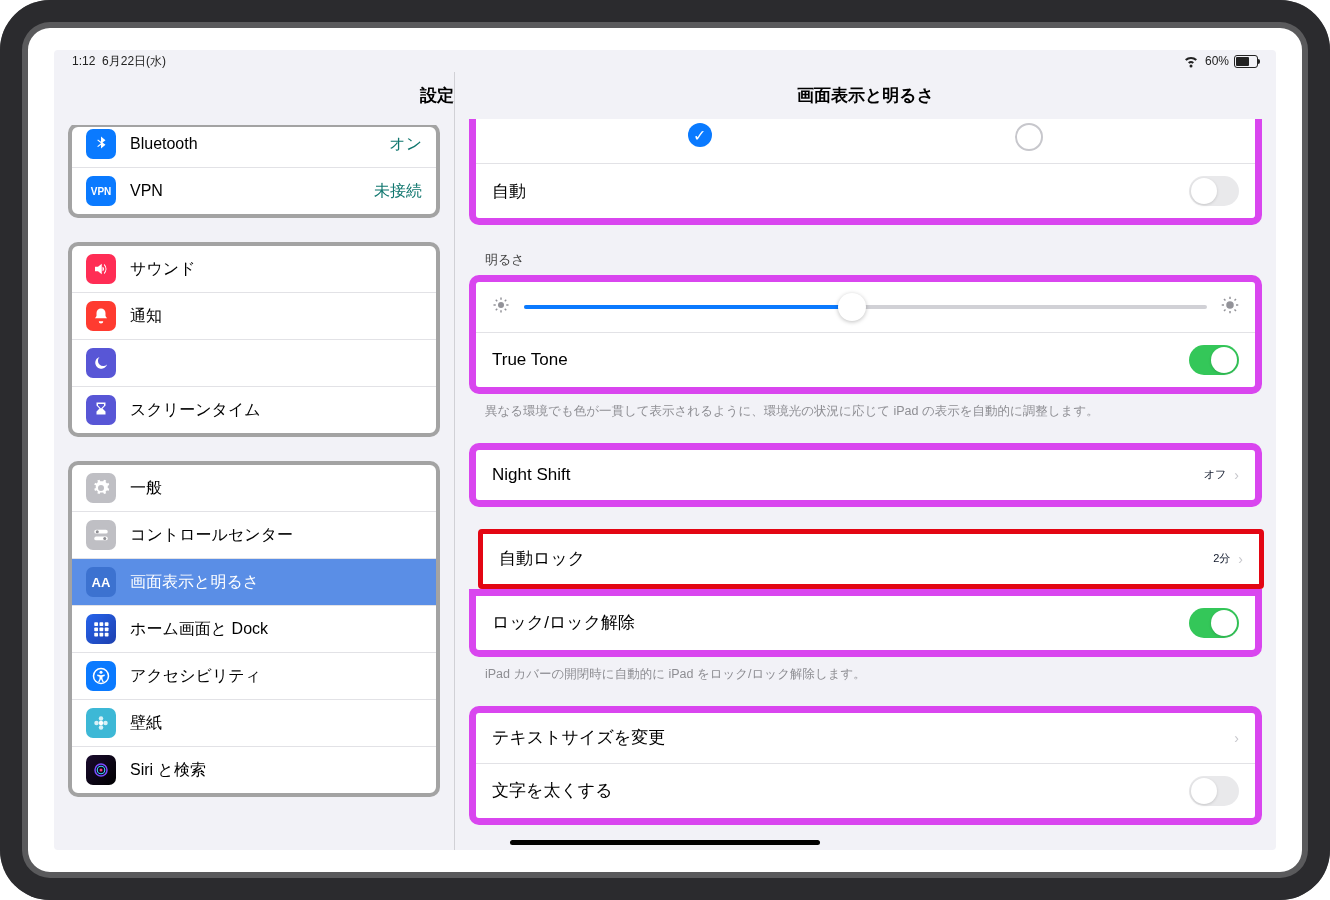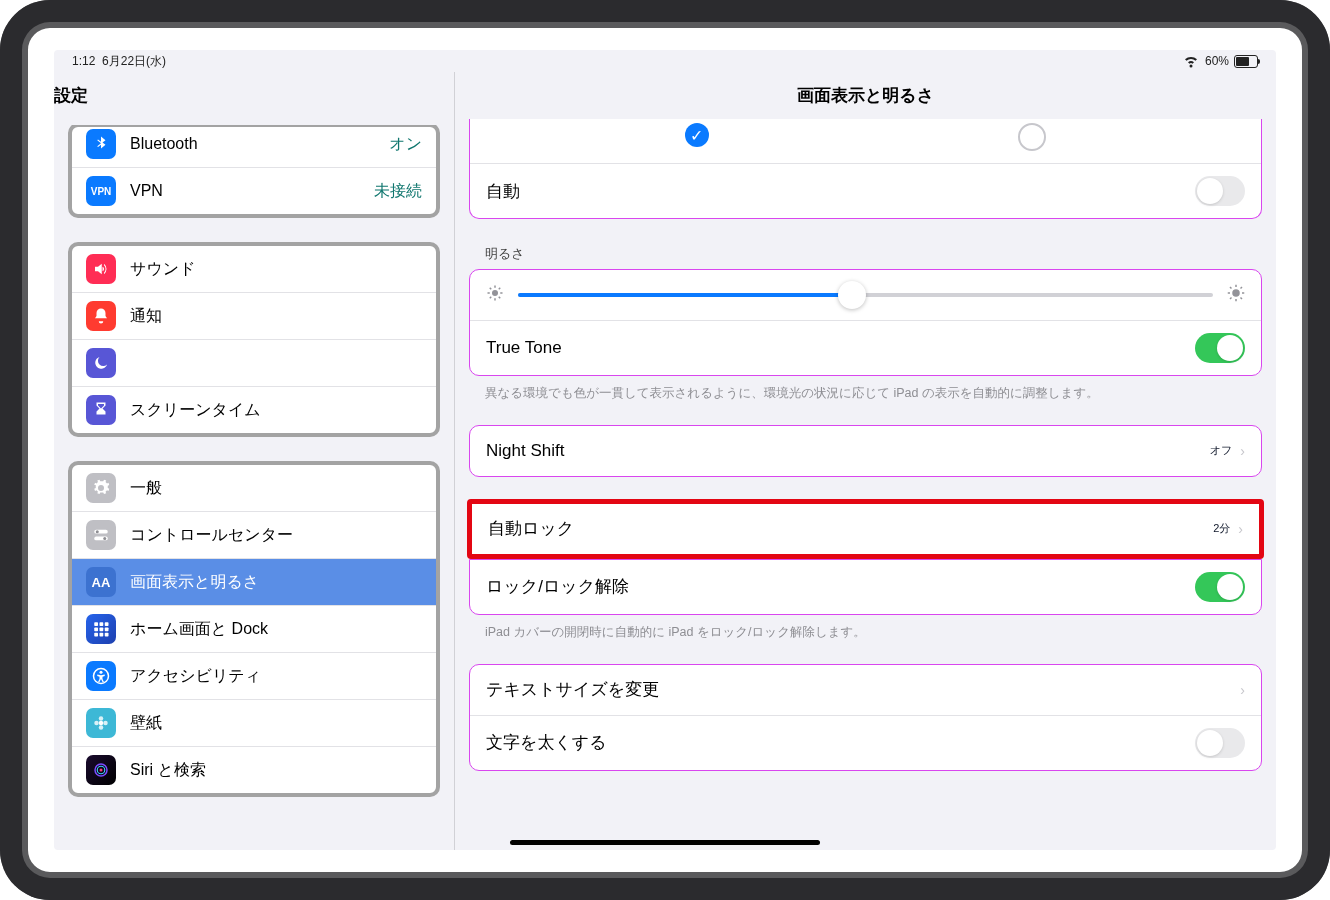--- a/index.html
+++ b/index.html
@@ -6,33 +6,33 @@
 .device-frame{width:1330px;height:900px;background:#fff;position:relative;box-sizing:border-box;padding:24px;border-radius:50px;box-shadow:inset 0 0 0 22px #2b2b2e,inset 0 0 0 28px #5a5a5c;margin:0 auto}
 .screen{position:absolute;left:54px;top:50px;right:54px;bottom:50px;background:#f2f2f7;border-radius:4px;overflow:hidden}
 .status-bar{height:22px;display:flex;justify-content:space-between;align-items:center;padding:0 18px;font-size:12px;font-weight:500;color:#222}
 .status-right{display:flex;align-items:center;gap:5px}
 .wifi{font-size:12px}
 .battery-body{width:22px;height:11px;border:1px solid #222;border-radius:3px;position:relative}
 .battery-body::after{content:"";position:absolute;right:-3px;top:3px;width:2px;height:5px;background:#222;border-radius:0 2px 2px 0}
 .battery-fill{position:absolute;left:1px;top:1px;bottom:1px;width:60%;background:#222;border-radius:1px}
 .columns{display:flex;height:calc(100% - 22px)}
 .sidebar{width:400px;border-right:1px solid #d1d1d6;display:flex;flex-direction:column}
-.sidebar-title{font-size:17px;font-weight:600;text-align:left;padding:12px 0 18px 0}
+.sidebar-title{font-size:17px;font-weight:600;text-align:right;padding:12px 0 18px 0}
 .list-block{background:#fff;border-radius:10px;margin:0 14px 30px 14px;border:4px solid #a3a3a3;overflow:hidden}
 .list-block.tight{margin-bottom:24px}
 .row{display:flex;align-items:center;padding:8px 14px;border-bottom:.5px solid #e2e2e6}
 .row:last-child{border-bottom:none}
 .row.selected{background:#5a8ee6;color:#fff}
 .row-icon{width:30px;height:30px;border-radius:7px;display:flex;align-items:center;justify-content:center;margin-right:14px;flex-shrink:0;color:#fff}
 .row-label{font-size:16px;flex:1}
 .row-value{font-size:16px;color:#0f766e}
 .detail{flex:1;overflow:hidden;display:flex;flex-direction:column}
 .detail-title{font-size:17px;font-weight:600;text-align:center;padding:12px 0}
 .detail-body{flex:1;overflow-y:auto}
-.d-block{background:#fff;border-radius:10px;margin:0 14px;border:1px solid #d946ef;overflow:hidden}
+.d-block{background:#fff;border-radius:10px;margin:0 14px;border:7px solid #d946ef;overflow:hidden}
 .d-row{display:flex;align-items:center;padding:12px 16px;border-bottom:.5px solid #e2e2e6;min-height:26px}
 .d-row:last-child{border-bottom:none}
 .d-label{font-size:17px;flex:1;color:#000}
 .d-value{font-size:11px;color:#0f172a}
 .chevron{color:#c7c7cc;margin-left:8px;font-size:14px}
 .footer-text{font-size:12.5px;color:#8e8e93;padding:8px 30px 0 30px;line-height:1.5}
 .section-header{font-size:13px;color:#404040;padding:26px 30px 6px 30px}
 .toggle{width:50px;height:30px;border-radius:15px;position:relative;flex-shrink:0}
 .toggle-on{background:#34c759}
 .toggle-off{background:#e9e9eb}
@@ -41,21 +41,21 @@
 .toggle-off::after{left:2px}
 .check{width:24px;height:24px;border-radius:50%;display:flex;align-items:center;justify-content:center}
 .check-on{background:#0a7aff;color:#fff}
 .check-off{border:2px solid #c7c7cc}
 .appearance-row{display:flex;justify-content:space-around;padding:4px 60px 12px 60px;border-bottom:.5px solid #e2e2e6}
 .brightness-row{display:flex;align-items:center;padding:14px 16px;gap:14px;border-bottom:.5px solid #e2e2e6}
 .slider{flex:1;height:4px;background:#d1d1d6;border-radius:2px;position:relative}
 .slider-fill{position:absolute;left:0;top:0;bottom:0;width:48%;background:#0a7aff;border-radius:2px}
 .slider-thumb{position:absolute;left:48%;top:50%;width:28px;height:28px;background:#fff;border-radius:50%;transform:translate(-50%,-50%);box-shadow:0 1px 4px rgba(0,0,0,.25)}
 .sun-icon{color:#939399}
-.highlight-box{border:5px solid #e30613;border-radius:4px;margin:22px 12px 0 12px}
+.highlight-box{border:5px solid #e30613;border-radius:4px;margin:22px 12px 0 23px}
 .highlight-box .d-block{margin:0;border-radius:0;border:none}
 .home-indicator{position:absolute;bottom:5px;left:50%;transform:translateX(-50%);width:310px;height:5px;background:#000;border-radius:3px}
 
 .bg-blue{background:#0a7aff}.bg-red{background:#ff3b30}
 .bg-redpink{background:#ff2d55}.bg-purple{background:#5856d6}
 .bg-lightgray{background:#bfbfc4}.bg-selected{background:#3c72d0}.bg-wallpaper{background:#3db8d6}
 .bg-siri{background:linear-gradient(135deg,#1a0b2e,#000)}
 .bg-apps{background:linear-gradient(135deg,#2563eb,#1e40af)}
 
 svg{width:18px;height:18px}

